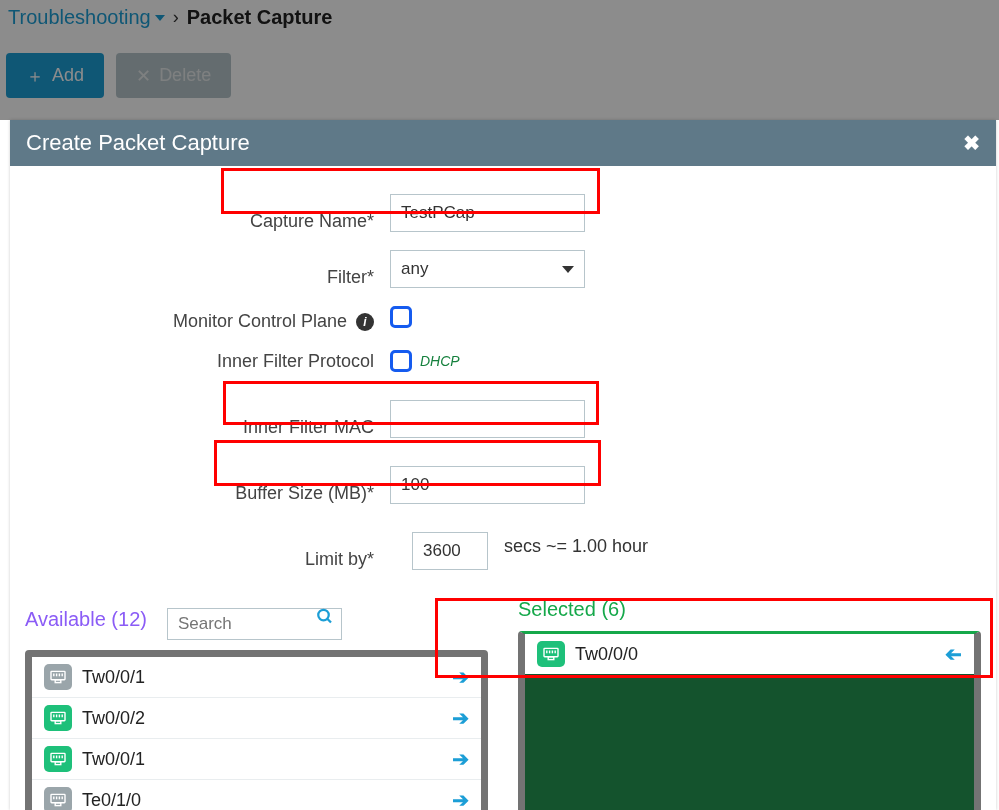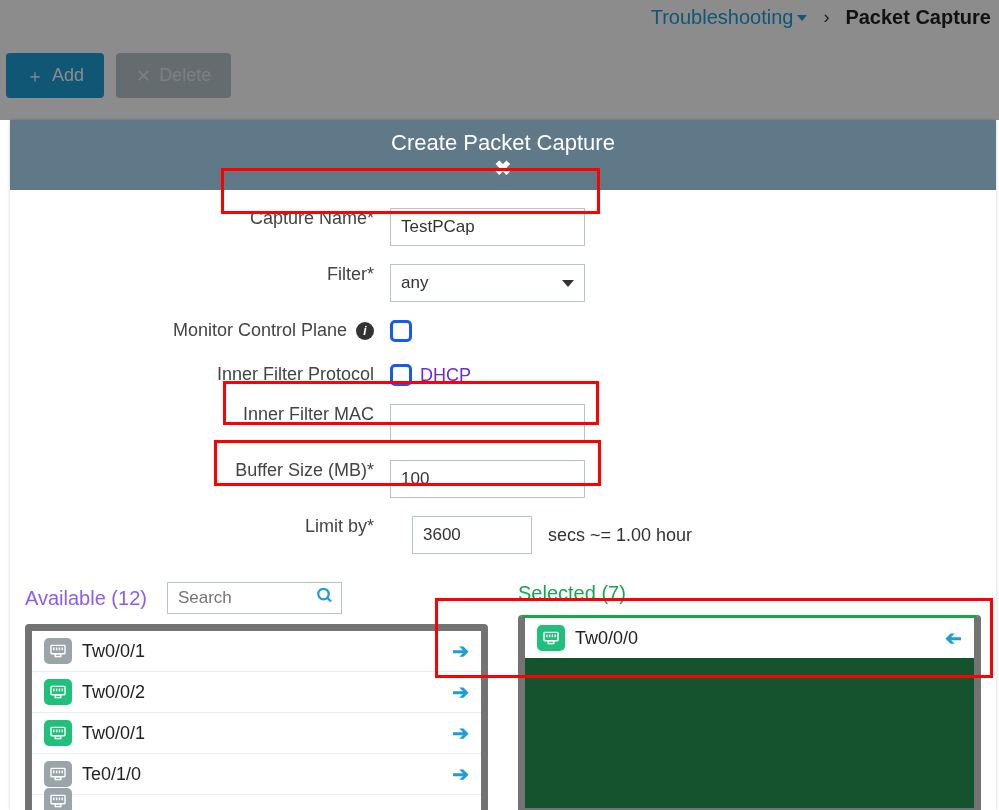--- a/index.html
+++ b/index.html
@@ -3,45 +3,45 @@
 <meta charset="utf-8">
 <style>
   * { box-sizing: border-box; margin: 0; padding: 0; }
   html, body { width: 999px; height: 810px; font-family: "Helvetica Neue", Arial, sans-serif; overflow: hidden; }
   body { background: #fff; position: relative; }
 
   
   .page { width: 100%; height: 120px; }
   .dim-overlay { position: absolute; top: 0; left: 0; right: 0; height: 120px; background: rgba(0,0,0,0.45); z-index: 5; }
 
-  .breadcrumb { display: flex; align-items: center; gap: 16px; padding: 6px 8px; justify-content: flex-end; }
+  .breadcrumb { display: flex; align-items: center; gap: 8px; padding: 6px 8px; }
   .breadcrumb a { color: #1c9ed6; font-size: 20px; text-decoration: none; display: inline-flex; align-items: center; gap: 4px; }
   .breadcrumb .caret { width: 0; height: 0; border-left: 5px solid transparent; border-right: 5px solid transparent; border-top: 6px solid #1c9ed6; display:inline-block; }
   .breadcrumb .sep { color: #333; font-size: 18px; }
   .breadcrumb .current { color: #222; font-size: 20px; font-weight: 600; }
 
   .toolbar { display: flex; gap: 12px; padding: 18px 6px; }
   .btn { display: inline-flex; align-items: center; gap: 8px; padding: 12px 20px; border-radius: 4px; font-size: 18px; border: none; }
   .btn.primary { background: #1c9ed6; color: #fff; }
   .btn.disabled { background: #b7c5cb; color: #e5e9ea; }
   .btn .glyph { font-size: 18px; line-height: 1; }
 
   
   .modal { position: absolute; top: 120px; left: 10px; right: 3px; bottom: 0; background: #fff; z-index: 10; box-shadow: 0 0 3px rgba(0,0,0,0.2); }
-  .modal-header { background: #5f7988; color: #fff; padding: 10px 16px; font-size: 22px; display: flex; justify-content: space-between; align-items: center; flex-direction: column; }
+  .modal-header { background: #5f7988; color: #fff; padding: 10px 16px; font-size: 22px; display: flex; justify-content: space-between; align-items: center; }
   .modal-header .close { font-size: 20px; cursor: pointer; font-weight: bold; }
 
   .form { padding: 18px 10px 0 10px; }
-  .form-row { display: flex; align-items: flex-start; margin-bottom: 18px; position: relative; }
+  .form-row { display: flex; align-items: flex-end; margin-bottom: 18px; position: relative; }
   .form-row .label { flex: 0 0 370px; text-align: right; padding-right: 16px; color: #444; font-size: 18px; }
   .form-row .field { flex: 0 0 198px; }
   .form-row .extra { flex: 0 0 auto; margin-left: 22px; display: flex; align-items: center; gap: 16px; color: #333; font-size: 18px; }
-  .form-row .extra input[type=text] { width: 120px; }
-
-  input[type=text] { width: 195px; height: 38px; border: 1px solid #b7c5cb; padding: 0 10px; font-size: 17px; color: #333; background: #fff; }
+  .form-row .extra input[type=text] { width: 76px; }
+
+  input[type=text] { width: 195px; height: 38px; border: 1px solid #b7c5cb; padding: 0 10px; font-size: 17px; color: #333; background: #fff; margin-top: 10px; }
   .select { width: 195px; height: 38px; border: 1px solid #b7c5cb; padding: 0 10px; font-size: 17px; color: #333; background: #fff; display: flex; align-items: center; justify-content: space-between; cursor: pointer; }
   .select .tri { width: 0; height: 0; border-left: 6px solid transparent; border-right: 6px solid transparent; border-top: 7px solid #333; }
 
   .checkbox { width: 22px; height: 22px; border: 3px solid #155bef; border-radius: 5px; display: inline-block; background: #fff; }
 
   .info-icon { display: inline-flex; width: 18px; height: 18px; border-radius: 50%; background: #333; color: #fff; align-items: center; justify-content: center; font-size: 12px; font-style: italic; font-weight: bold; margin-left: 4px; vertical-align: middle; }
 
   .highlight-box { position: absolute; border: 3px solid #ff0000; pointer-events: none; z-index: 20; }
 
   
@@ -122,21 +122,21 @@
         <span>Monitor Control Plane</span>
         <span class="info-icon">i</span>
       </div>
       <div class="field"><span class="checkbox"></span></div>
     </div>
 
     <div class="form-row">
       <div class="label">Inner Filter Protocol</div>
       <div class="field" style="display:flex;align-items:center;gap:8px;">
         <span class="checkbox"></span>
-        <span style="font-size:18px;color:#6d28d9;">DHCP</span>
+        <span style="font-size:14px;color:#15803d;font-style:italic;">DHCP</span>
       </div>
     </div>
 
     <div class="form-row">
       <div class="label">Inner Filter MAC</div>
       <div class="field"><input type="text" value="" style=""></div>
     </div>
 
     <div class="form-row">
       <div class="label">Buffer Size (MB)*</div>
@@ -238,21 +238,21 @@
       <line x1="14" y1="5" x2="14" y2="9"></line>
                 <line x1="18" y1="5" x2="18" y2="9"></line>
     </svg>
             </span>
           </div>
         </div>
     </div>
 
     <div class="dual-col">
       <div class="dual-head">
-        <span class="dual-title selected">Selected (7)</span>
+        <span class="dual-title selected">Selected (6)</span>
       </div>
       <div class="list-box selected" id="selected-list">
           <div class="list-item">
             <span class="port-icon green">
     <svg class="port-svg" viewBox="0 0 24 20" fill="none" stroke="#fff" stroke-width="2">
       <rect x="2" y="2" width="20" height="12" rx="1"></rect>
       <rect x="8" y="14" width="8" height="4"></rect>
       <line x1="6" y1="5" x2="6" y2="9"></line>
                 <line x1="10" y1="5" x2="10" y2="9"></line>
       <line x1="14" y1="5" x2="14" y2="9"></line>

